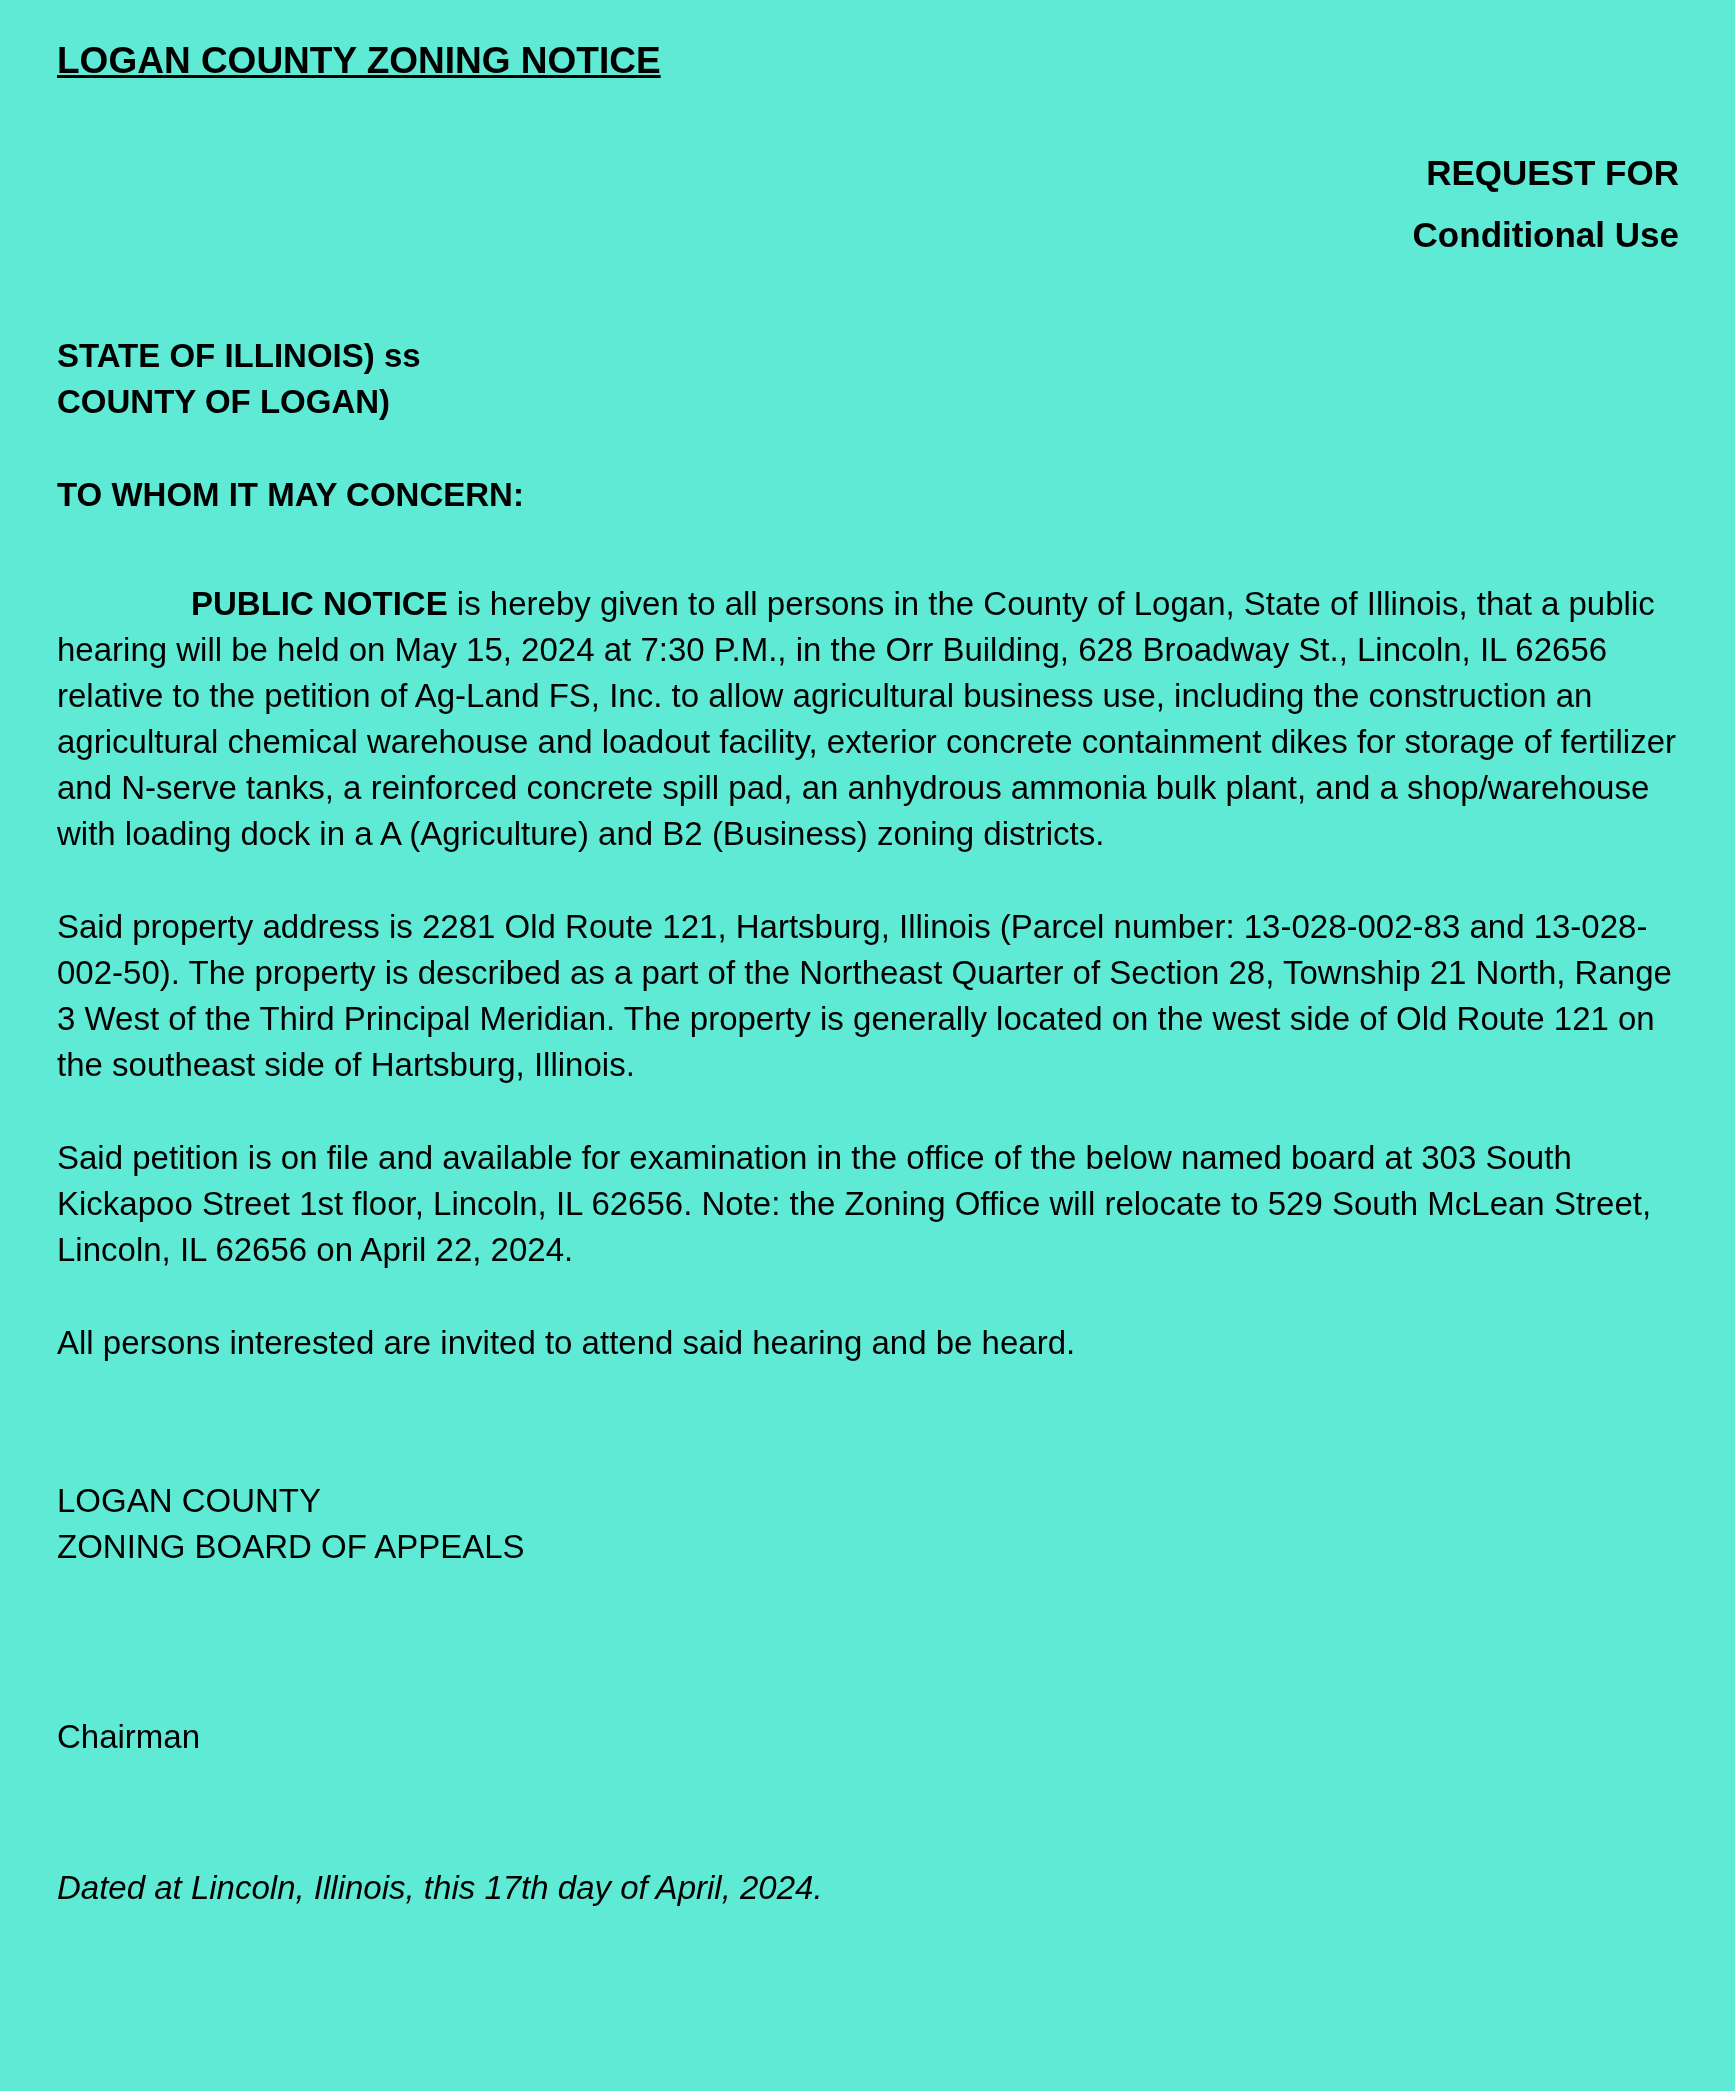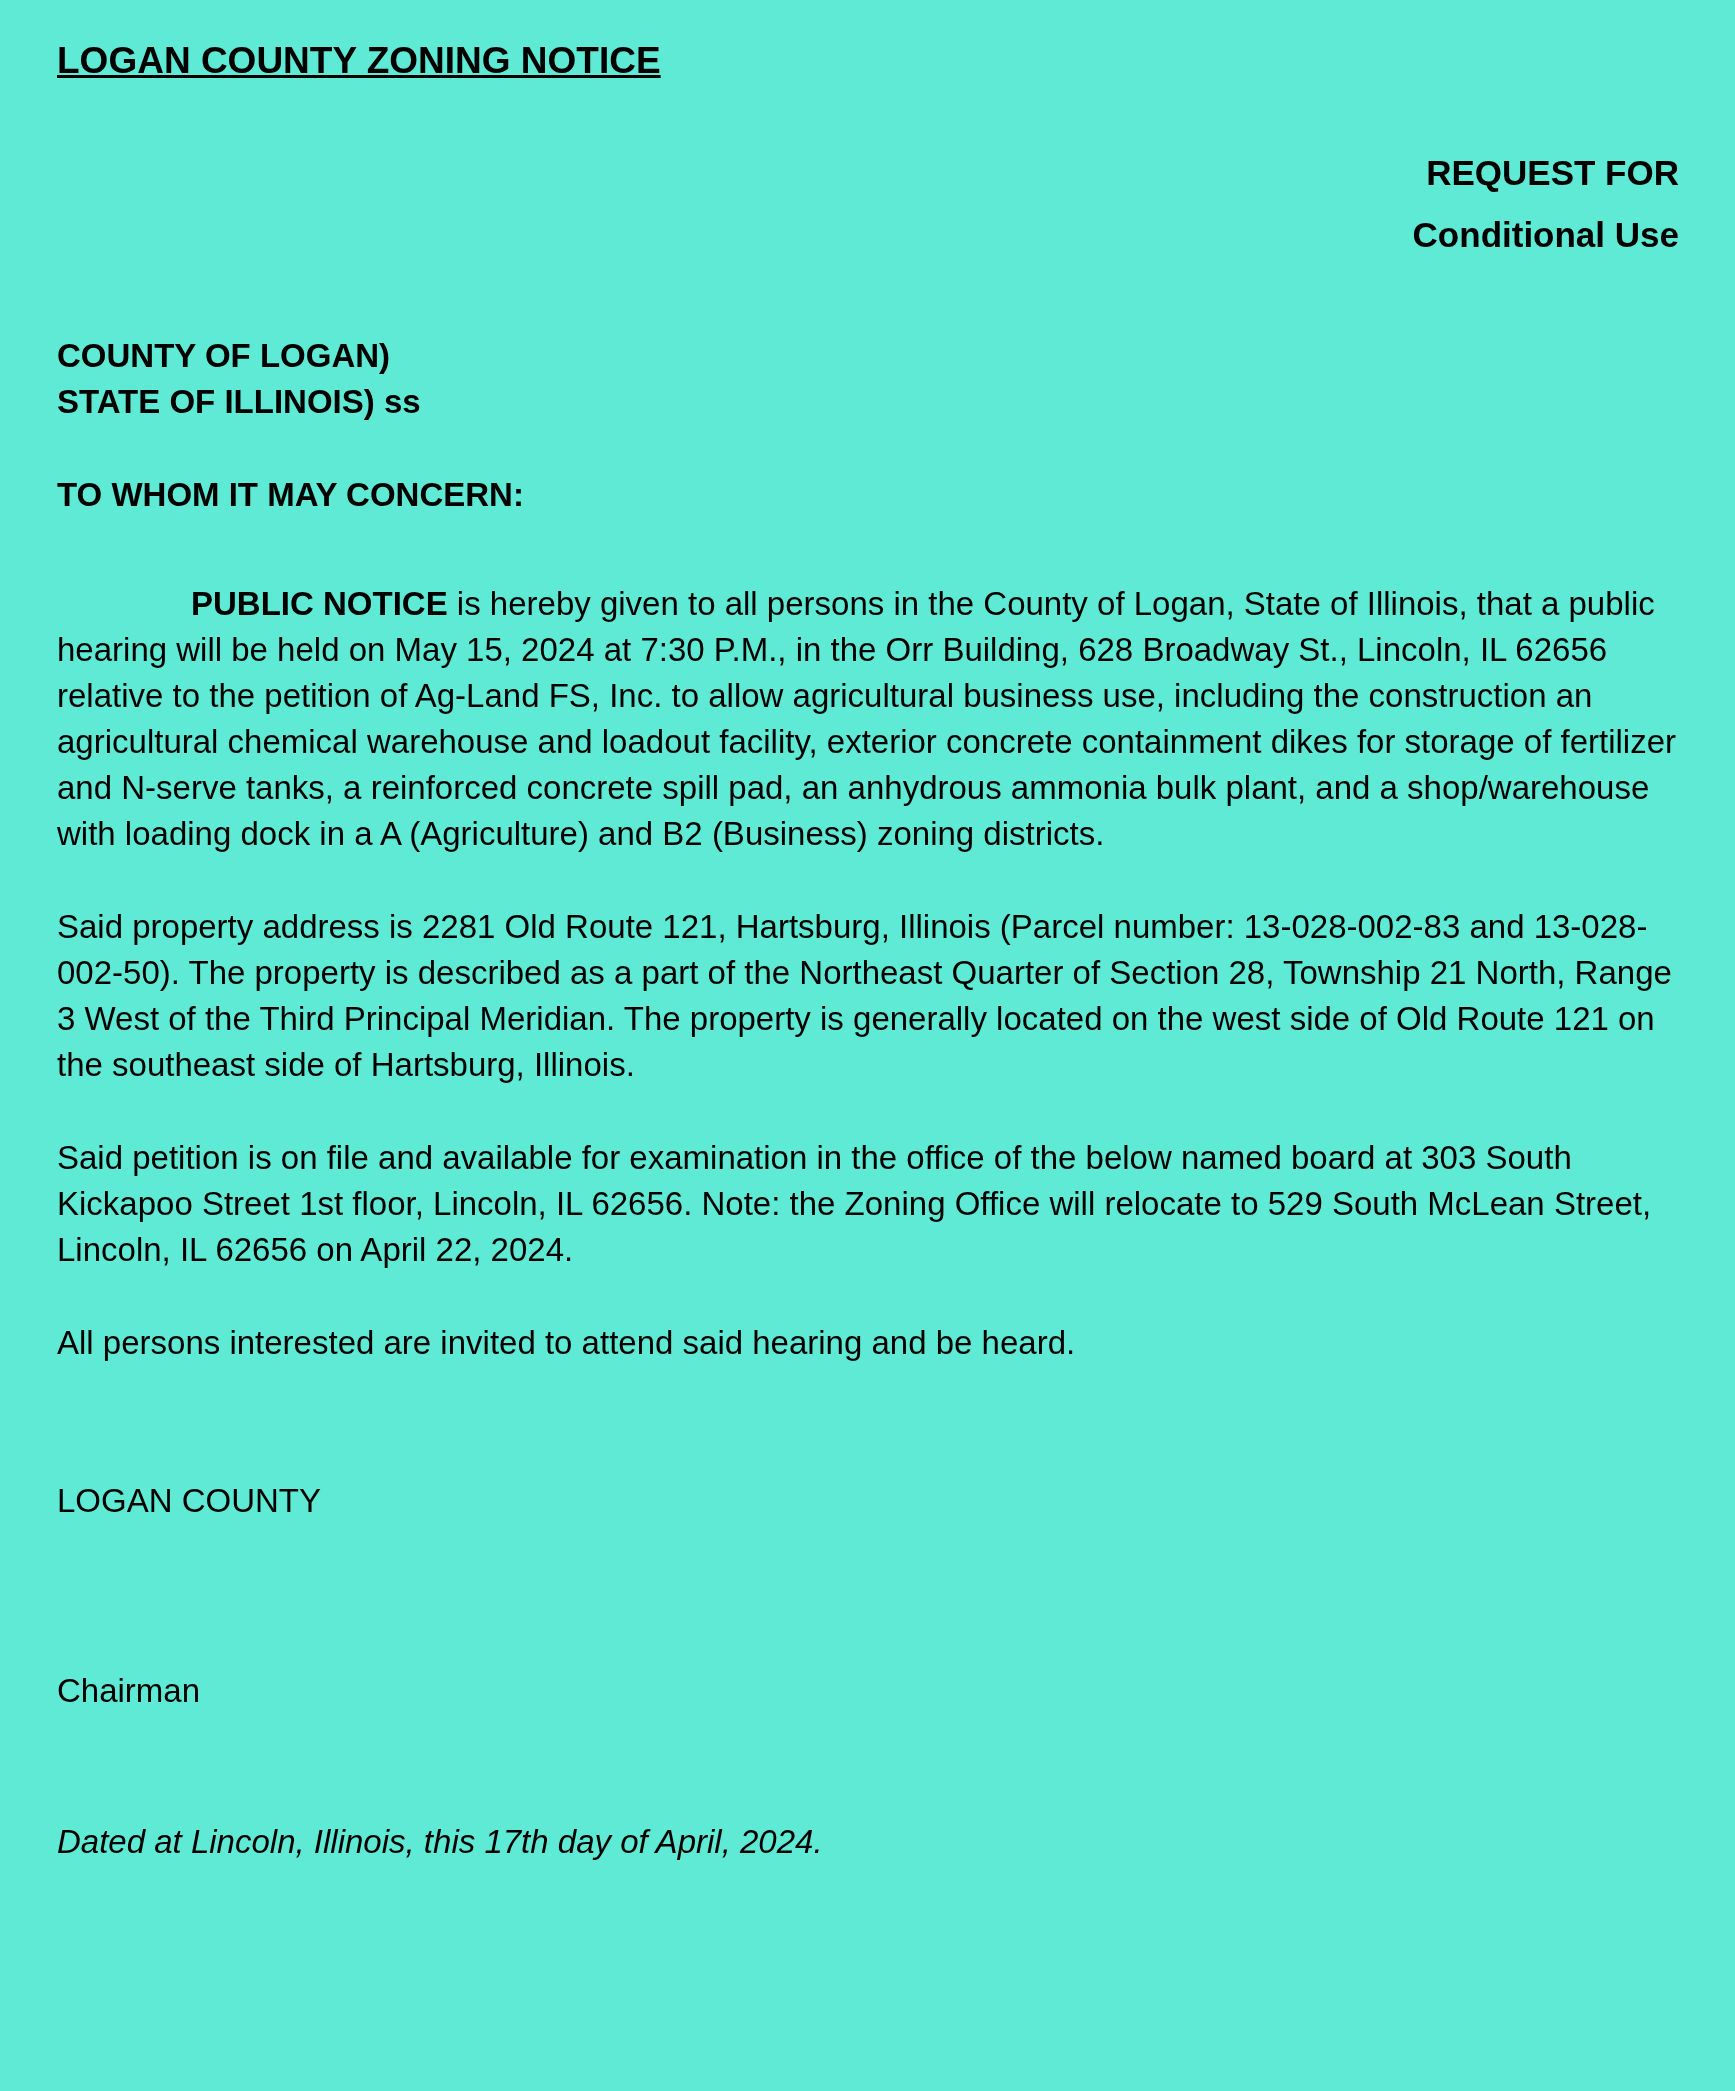--- a/index.html
+++ b/index.html
@@ -69,36 +69,37 @@
 <div class="page">
 
   <h1 class="doc-title">LOGAN COUNTY ZONING NOTICE</h1>
 
   <div class="request-block">
     <div>REQUEST FOR</div>
     <div>Conditional Use</div>
   </div>
 
   <div class="addr-block">
+    <div>STATE OF ILLINOIS) ss</div>
     <div>COUNTY OF LOGAN)</div>
-    <div>STATE OF ILLINOIS) ss</div>
   </div>
 
   <div class="salutation">TO WHOM IT MAY CONCERN:</div>
 
   <p class="body-para first-para"><span class="bold-lead">PUBLIC NOTICE</span><span> is hereby given to all persons in the County of Logan, State of Illinois, that a public hearing will be held on May 15, 2024 at 7:30 P.M., in the Orr Building, 628 Broadway St., Lincoln, IL 62656 relative to the petition of Ag-Land FS, Inc. to allow agricultural business use, including the construction an agricultural chemical warehouse and loadout facility, exterior concrete containment dikes for storage of fertilizer and N-serve tanks, a reinforced concrete spill pad, an anhydrous ammonia bulk plant, and a shop/warehouse with loading dock in a A (Agriculture) and B2 (Business) zoning districts.</span></p>
 
   <p class="body-para">Said property address is 2281 Old Route 121, Hartsburg, Illinois (Parcel number: 13-028-002-83 and 13-028-002-50). The property is described as a part of the Northeast Quarter of Section 28, Township 21 North, Range 3 West of the Third Principal Meridian. The property is generally located on the west side of Old Route 121 on the southeast side of Hartsburg, Illinois.</p>
 
   <p class="body-para">Said petition is on file and available for examination in the office of the below named board at 303 South Kickapoo Street 1st floor, Lincoln, IL 62656. Note: the Zoning Office will relocate to 529 South McLean Street, Lincoln, IL 62656 on April 22, 2024.</p>
 
   <p class="body-para">All persons interested are invited to attend said hearing and be heard.</p>
 
   <div class="sig-org">
     <div>LOGAN COUNTY</div>
+    <div>ZONING BOARD OF APPEALS</div>
   </div>
 
   <div class="sig-person">
     <div>Chairman</div>
   </div>
 
   <p class="dated">Dated at Lincoln, Illinois, this 17th day of April, 2024.</p>
 
 </div>
 

